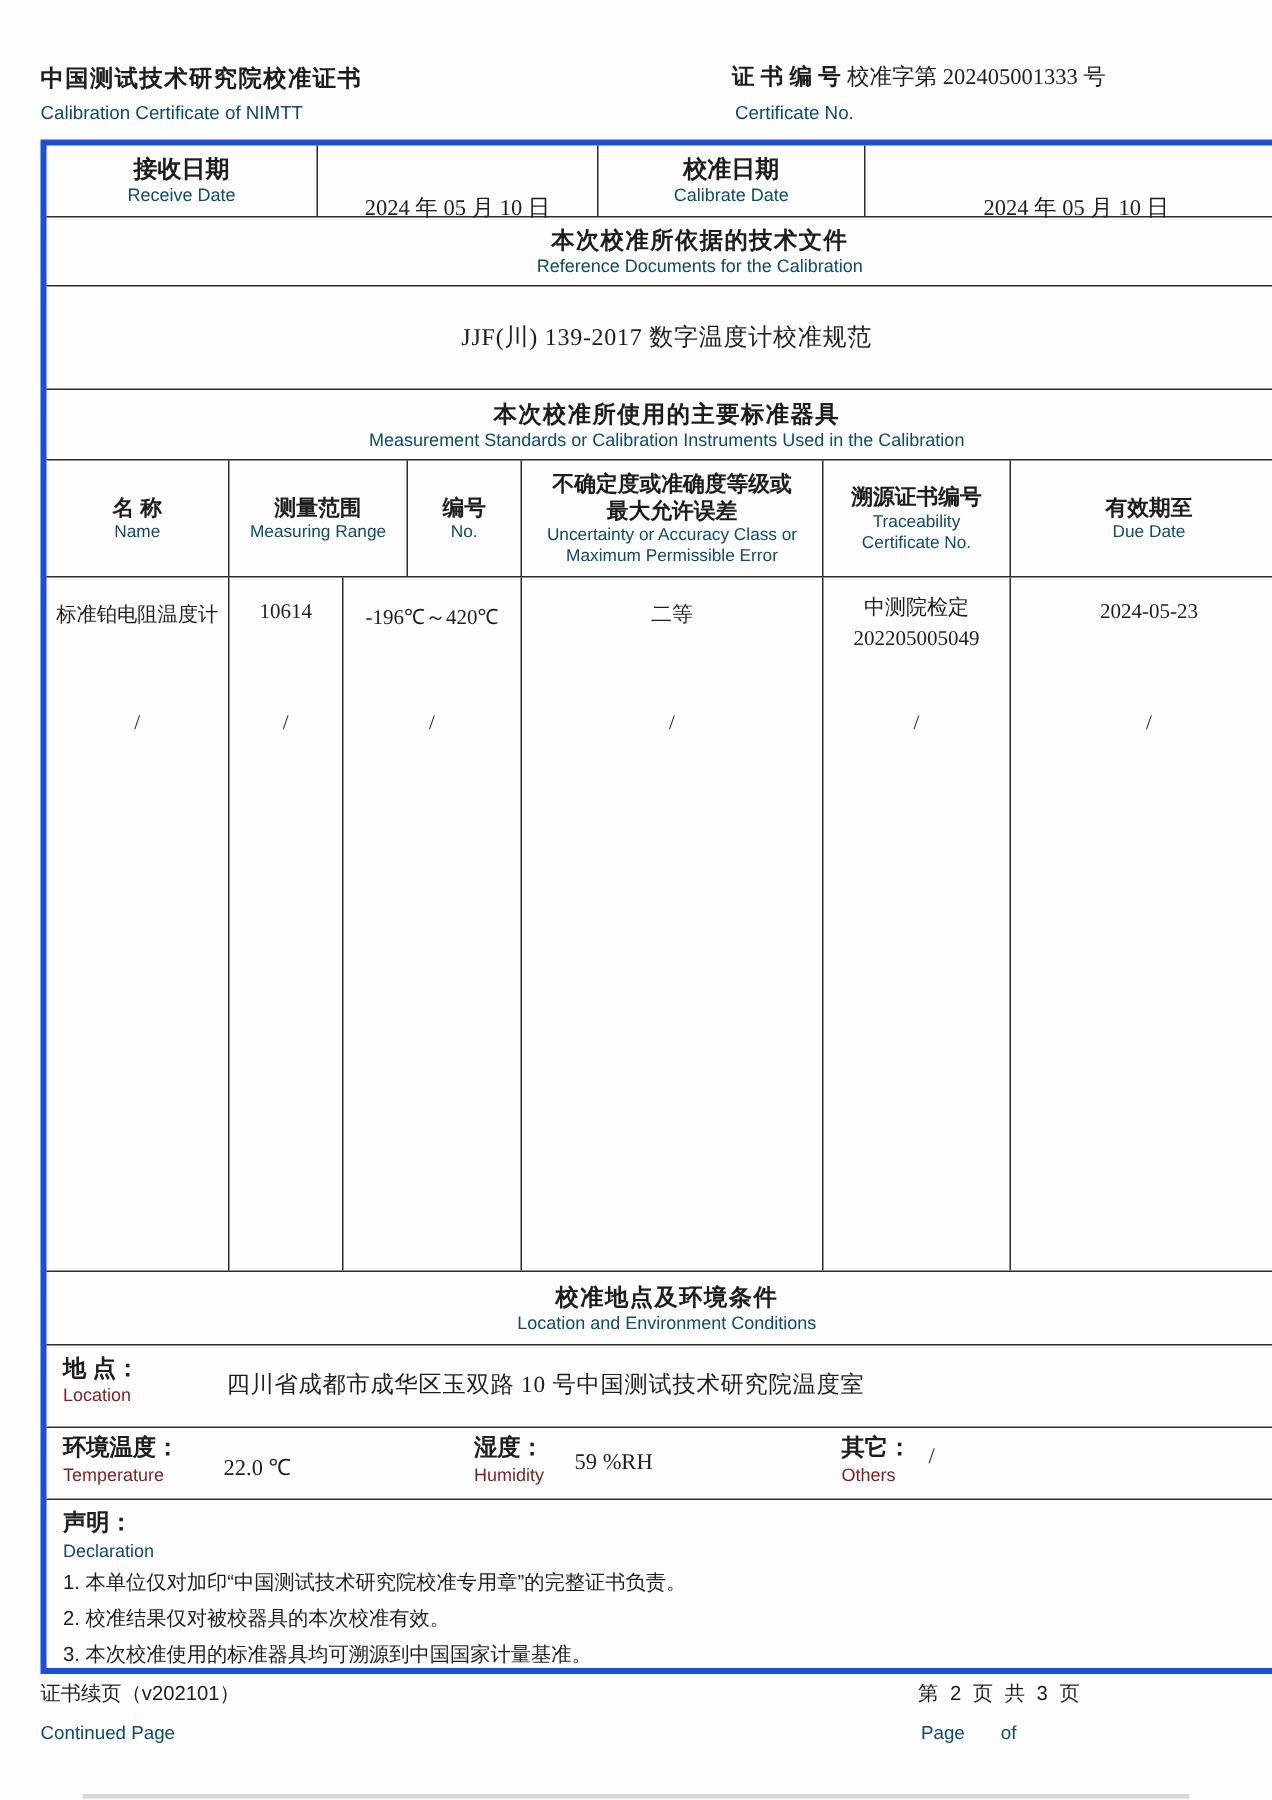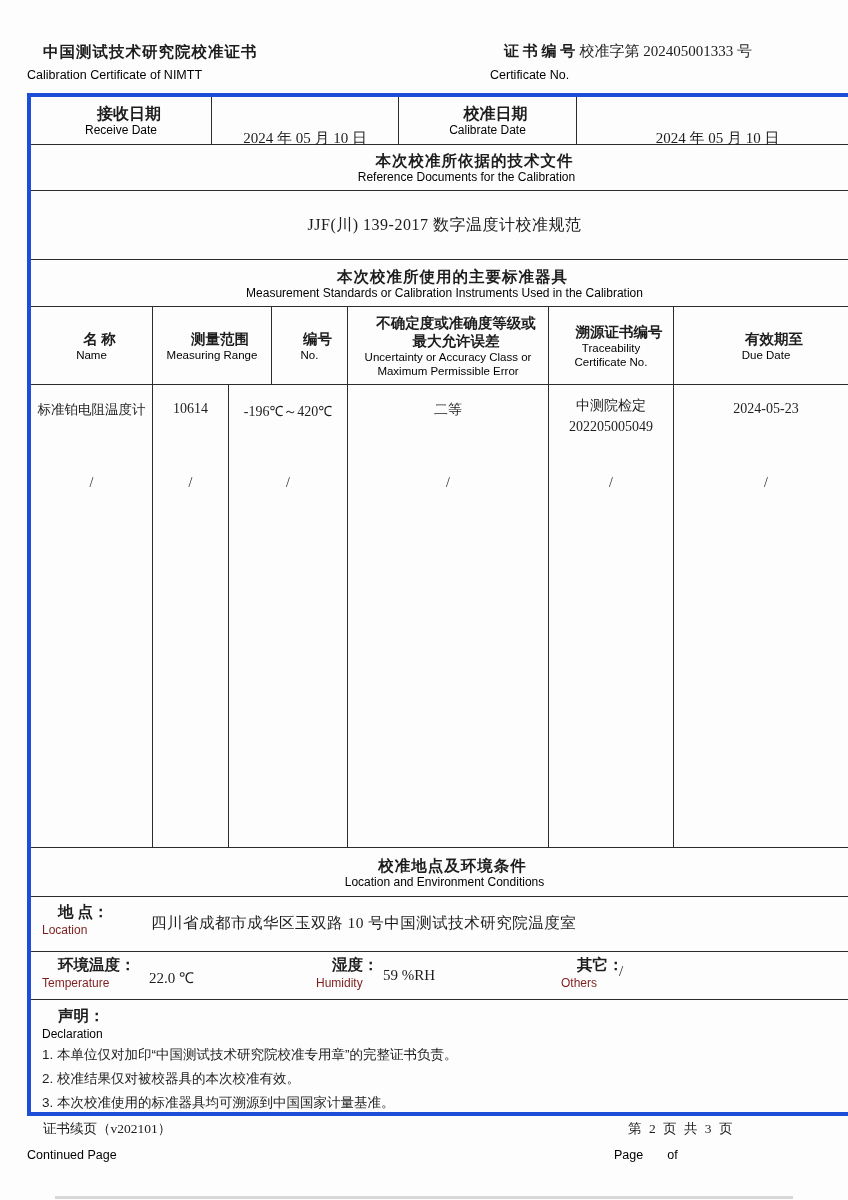--- a/index.html
+++ b/index.html
@@ -2,22 +2,22 @@
 <html><head>
 <meta charset="utf-8">
 <style>
   * { margin:0; padding:0; box-sizing:border-box; }
   html,body { background:#ffffff; }
   .page {
     position:relative; width:848px; height:1200px; background:#fdfdfd;
     color:#1d1d1d; overflow:hidden;
     font-family:"Liberation Sans", sans-serif;
   }
-  .zh  { font-family:Liberation Serif, serif; font-weight:600;margin-left:16px; }
-  .en  { font-family:"Liberation Sans", sans-serif; font-weight:400; font-size:12px; color:#000000; }
+  .zh  { font-family:Liberation Sans, sans-serif; font-weight:600; }
+  .en  { font-family:"Liberation Sans", sans-serif; font-weight:400; font-size:12px; color:#0c4a6e; }
   .sv  { font-family:"Liberation Serif", serif; font-weight:400; }
 
   
   .hdr-title    { position:absolute; left:27px;  top:42px;  font-size:15.5px; letter-spacing:1px; }
   .hdr-subtitle { position:absolute; left:27px;  top:68px;  font-size:12.5px; }
   .hdr-certline { position:absolute; left:488px; top:42px;  font-size:15px; white-space:nowrap; }
   .hdr-certline .sv { font-size:15px; }
   .hdr-certsub  { position:absolute; left:490px; top:68px;  font-size:12.5px; }
 
   

